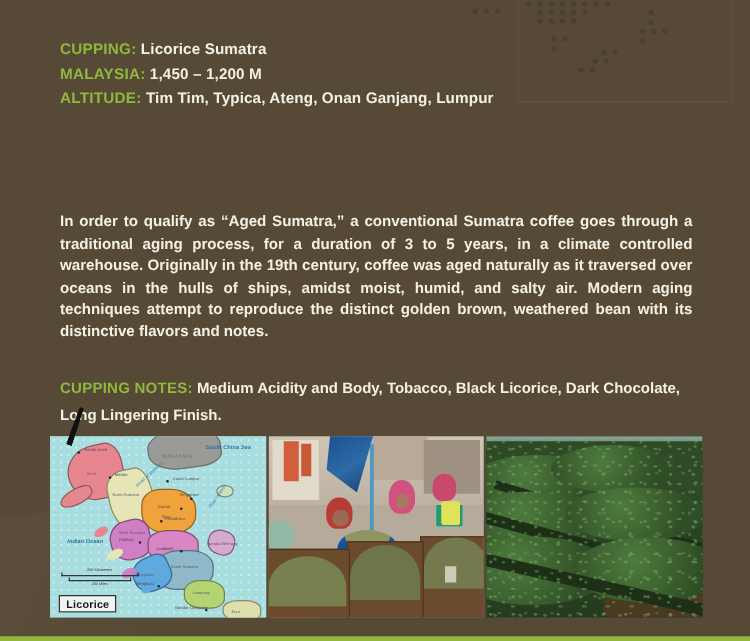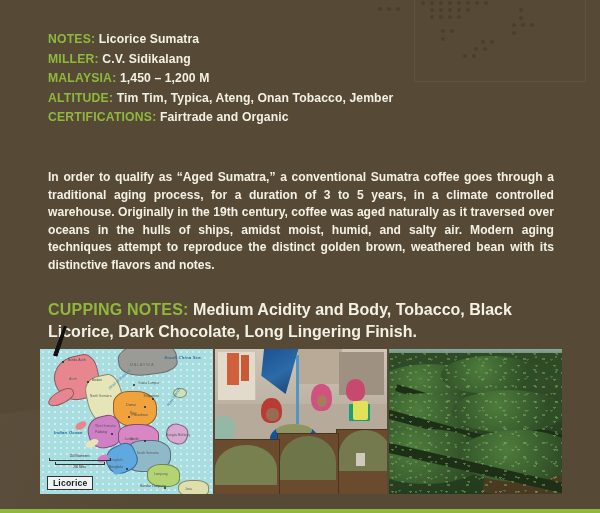--- a/index.html
+++ b/index.html
@@ -83,21 +83,21 @@
     text-align: justify;
     text-justify: inter-word;
   }
 
   
   .cupping {
     position: absolute;
     left: 48px;
     top: 299px;
     width: 516px;
-    font-size: 16px;
+    font-size: 12px;
     font-weight: bold;
     line-height: 22px;
     color: #f3f0e4;
   }
   .cupping .spec-label { color: #8fb83c; }
 
   
   .photo-strip {
     position: absolute;
     left: 40px;
@@ -403,38 +403,30 @@
   <div class="dot" style="left:59px;  top:60px;"></div>
   <div class="dot" style="left:68px;  top:60px;"></div>
   <div class="dot" style="left:48px;  top:67px;"></div>
   <div class="dot" style="left:57px;  top:67px;"></div>
 </div>
 
 <div class="bg-wash"></div>
 
 <div class="specs">
   <div class="spec-row">
-    <span class="spec-label">NOTES:</span>
+    <span class="spec-label">CUPPING:</span>
     <span>Licorice Sumatra</span>
-  </div>
-  <div class="spec-row">
-    <span class="spec-label">MILLER:</span>
-    <span>C.V. Sidikalang</span>
   </div>
   <div class="spec-row">
     <span class="spec-label">MALAYSIA:</span>
     <span>1,450 – 1,200 M</span>
   </div>
   <div class="spec-row">
     <span class="spec-label">ALTITUDE:</span>
-    <span>Tim Tim, Typica, Ateng, Onan Tobacco, Jember</span>
-  </div>
-  <div class="spec-row">
-    <span class="spec-label">CERTIFICATIONS:</span>
-    <span>Fairtrade and Organic</span>
+    <span>Tim Tim, Typica, Ateng, Onan Ganjang, Lumpur</span>
   </div>
 </div>
 
 <div class="body-copy">In order to qualify as “Aged Sumatra,” a conventional Sumatra coffee goes through a traditional aging process, for a duration of 3 to 5 years, in a climate controlled warehouse. Originally in the 19th century, coffee was aged naturally as it traversed over oceans in the hulls of ships, amidst moist, humid, and salty air. Modern aging techniques attempt to reproduce the distinct golden brown, weathered bean with its distinctive flavors and notes.</div>
 
 <div class="cupping">
   <span class="spec-label">CUPPING NOTES:</span>
   <span>Medium Acidity and Body, Tobacco, Black Licorice, Dark Chocolate, Long Lingering Finish.</span>
 </div>
 

